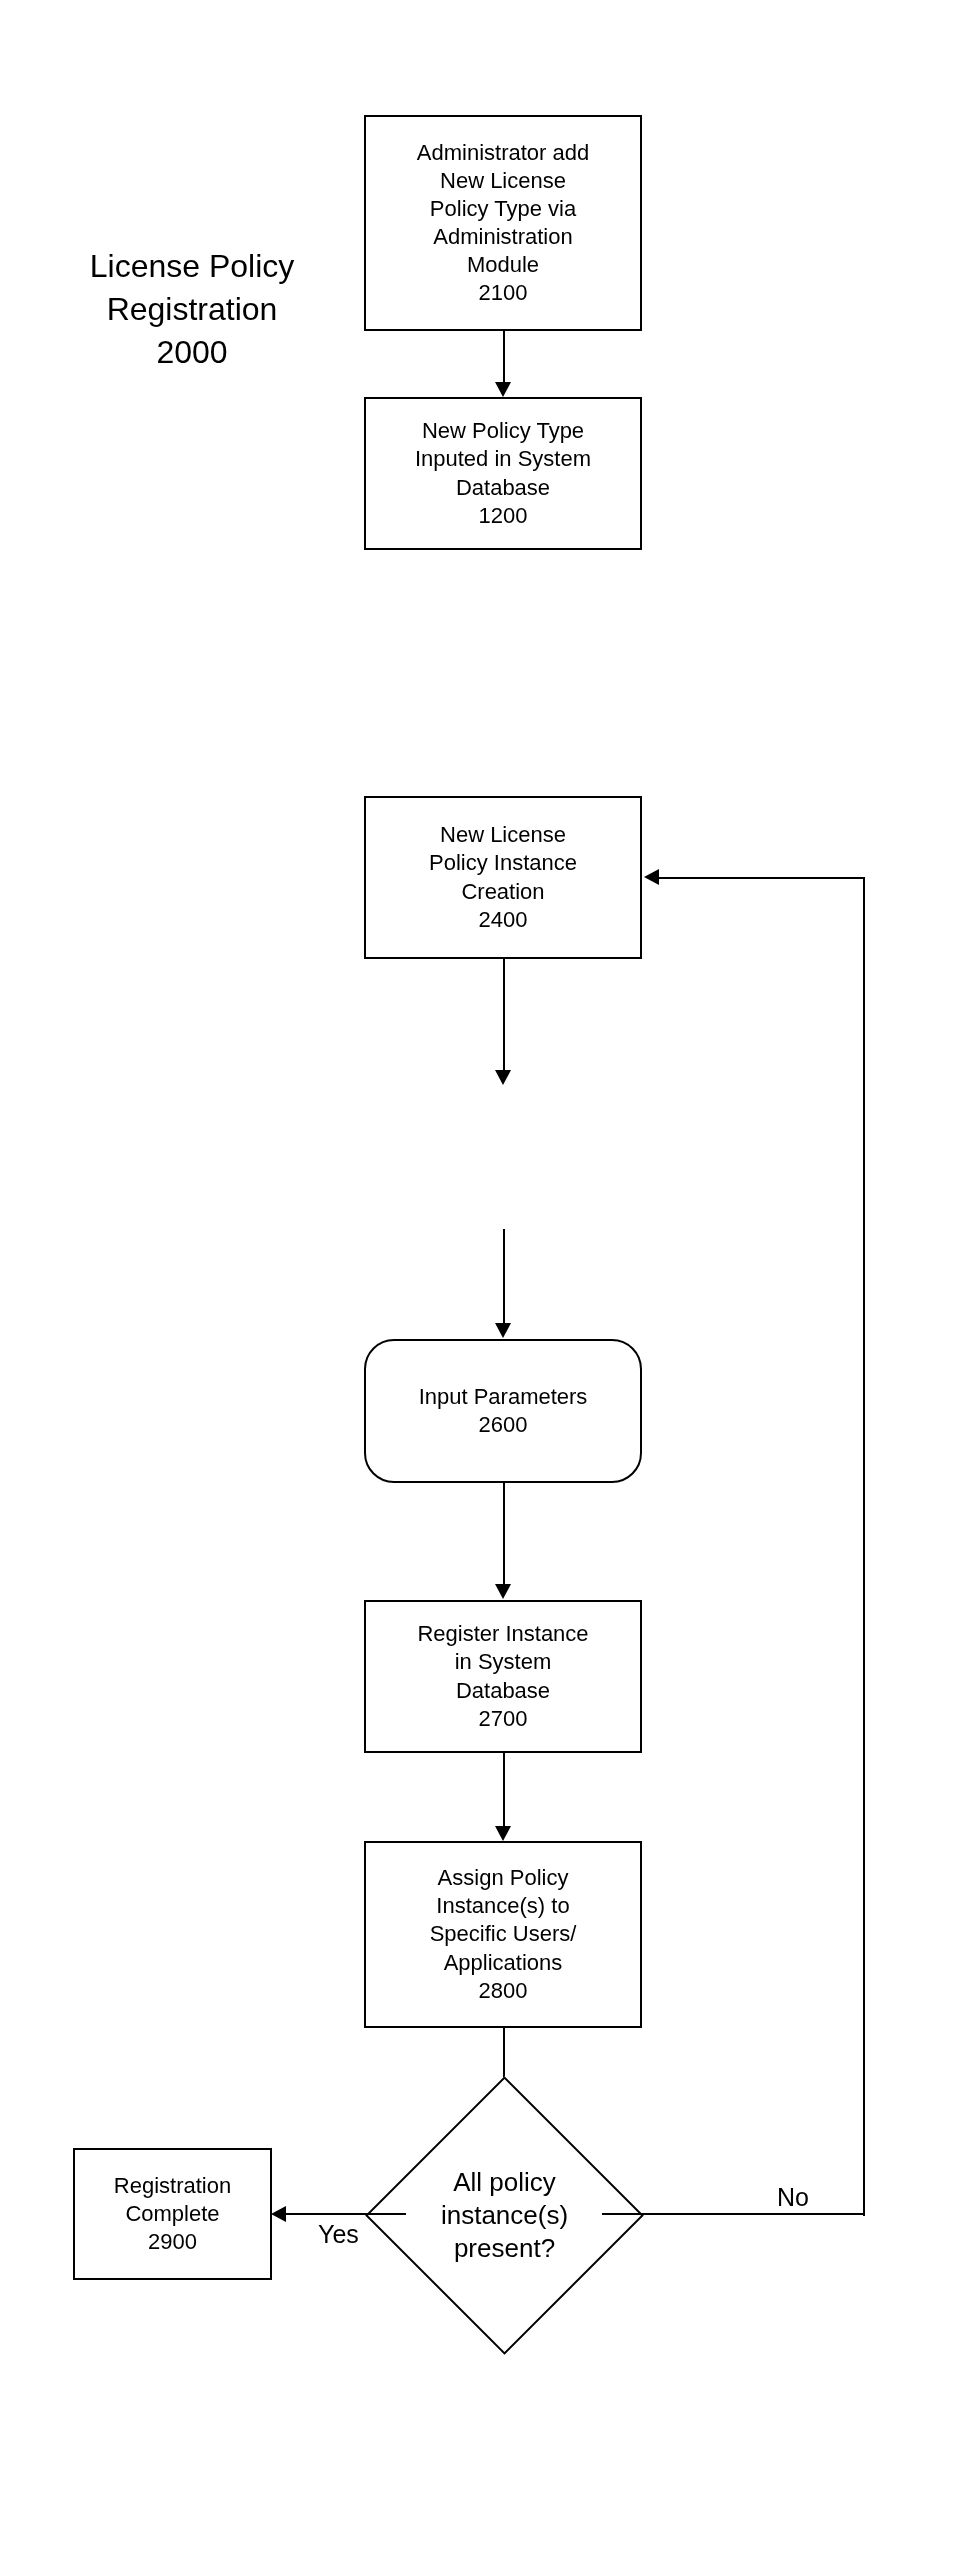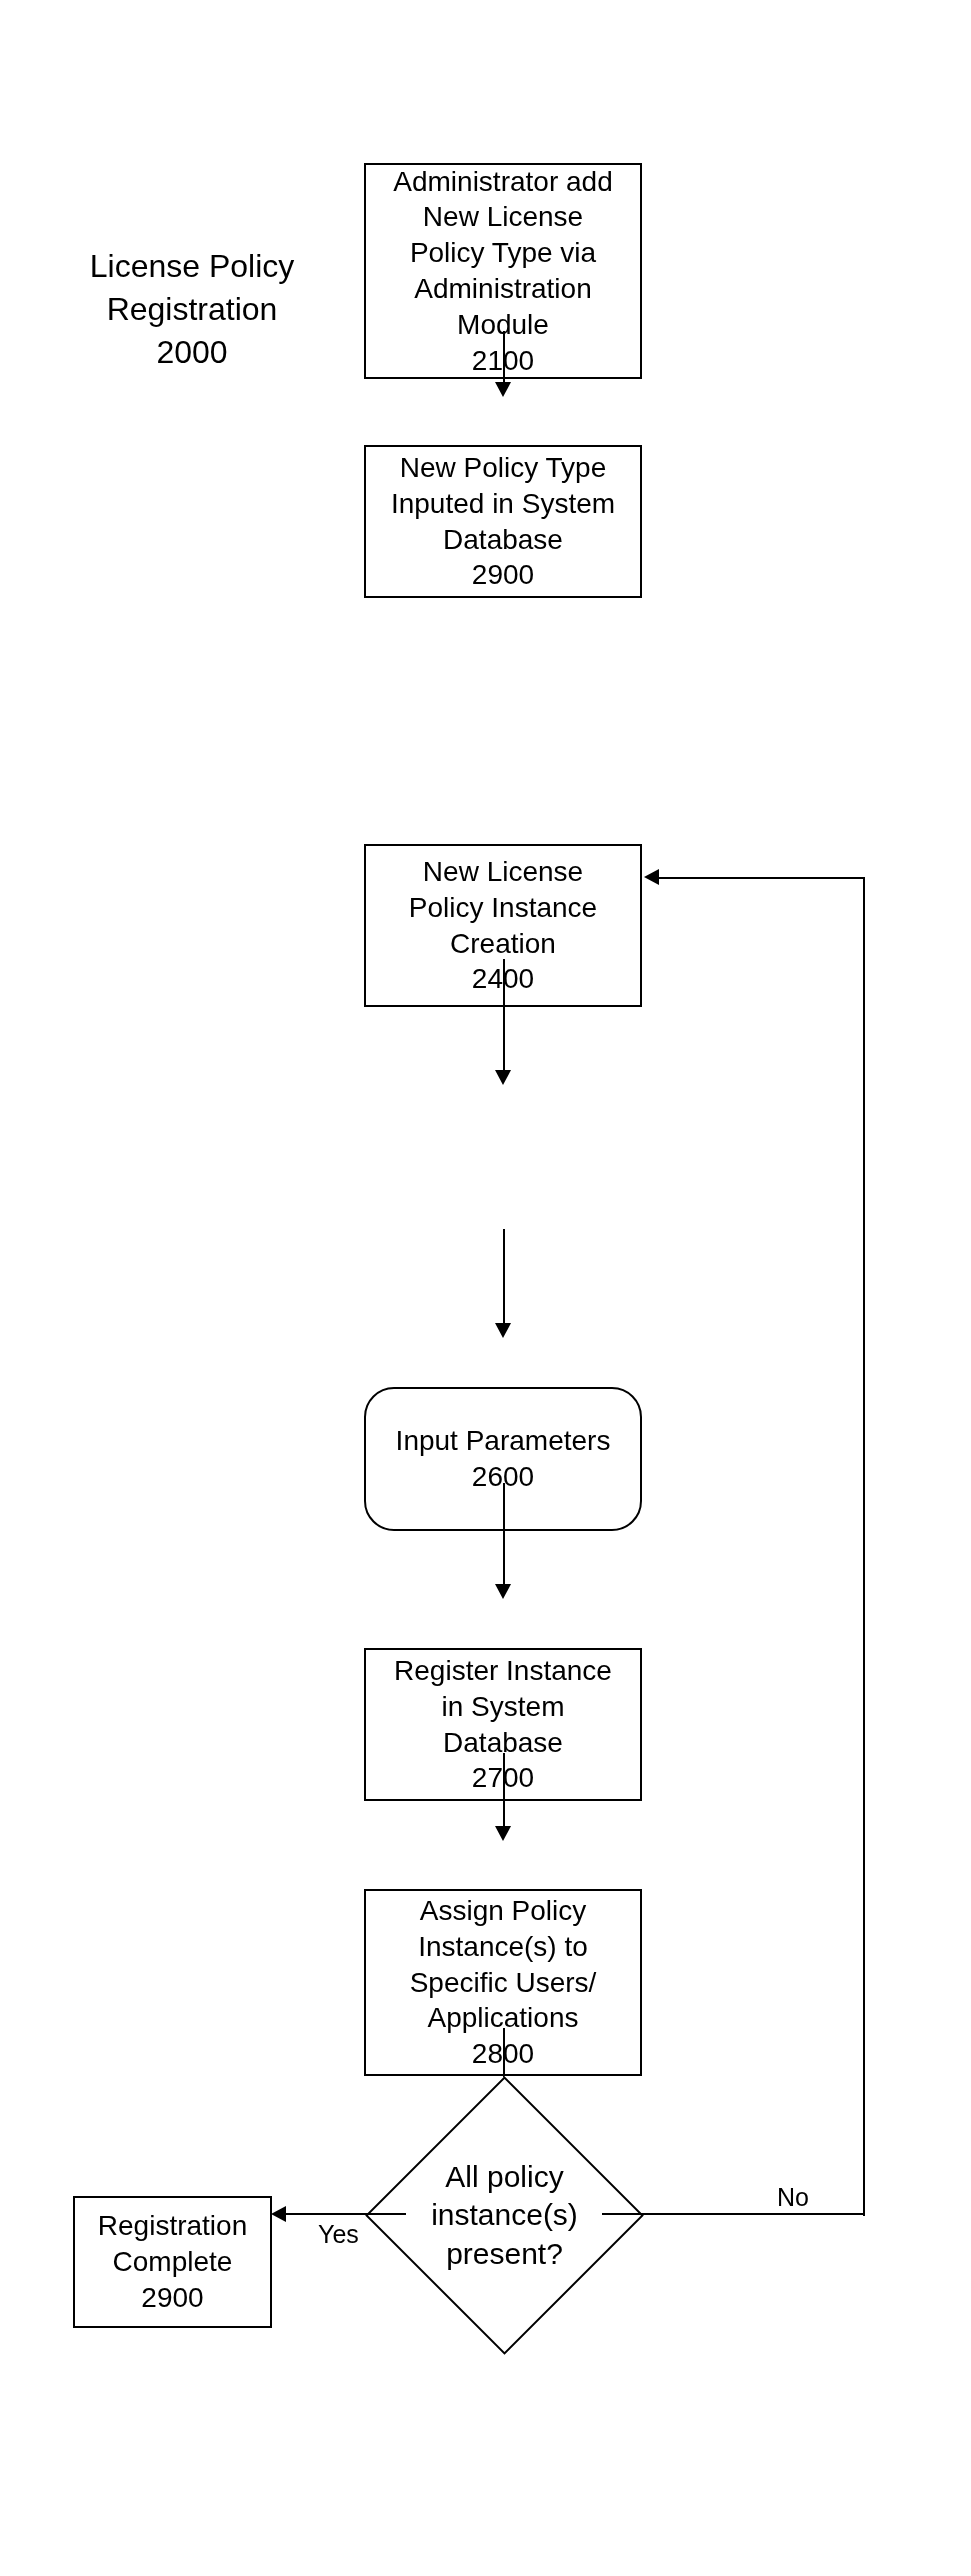--- a/index.html
+++ b/index.html
@@ -22,28 +22,27 @@
   .side-label {
     position: absolute;
     font-size: 32px;
     text-align: center;
     line-height: 1.35;
   }
   .box {
     position: absolute;
     border: 2.4px solid #000;
     text-align: center;
-    font-size: 28px;
+    font-size: 22px;
     line-height: 1.28;
     display: flex;
     align-items: center;
     justify-content: center;
     padding: 7.7px 9.6px;
     box-sizing: border-box;
-    margin-top: 48px;
   }
   .box-inner { width: 100%; }
 
   
   .diamond-wrap {
     position: absolute;
   }
   .diamond {
     width: 100%;
     height: 100%;
@@ -52,21 +51,21 @@
     box-sizing: border-box;
     background: #fff;
   }
   .diamond-text {
     position: absolute;
     left: 0; top: 0; width: 100%; height: 100%;
     display: flex;
     align-items: center;
     justify-content: center;
     text-align: center;
-    font-size: 30px;
+    font-size: 26px;
     line-height: 1.28;
   }
 
   .conn-label {
     position: absolute;
     font-size: 25px;
   }
 
   
   .vline {
@@ -113,21 +112,21 @@
 2100</div>
   </div>
 
   <div class="vline" style="left:503px; top:331px; height:53px;"></div>
   <div class="arrow-down" style="left:495px; top:382px;"></div>
 
   <div class="box" style="left:364px; top:397px; width:278px; height:153px;">
     <div class="box-inner" style="white-space:pre-line;">New Policy Type
 Inputed in System
 Database
-2900</div>
+1200</div>
   </div>
 
 
   <div class="box" style="left:364px; top:796px; width:278px; height:163px;">
     <div class="box-inner" style="white-space:pre-line;">New License
 Policy Instance
 Creation
 2400</div>
   </div>
 

